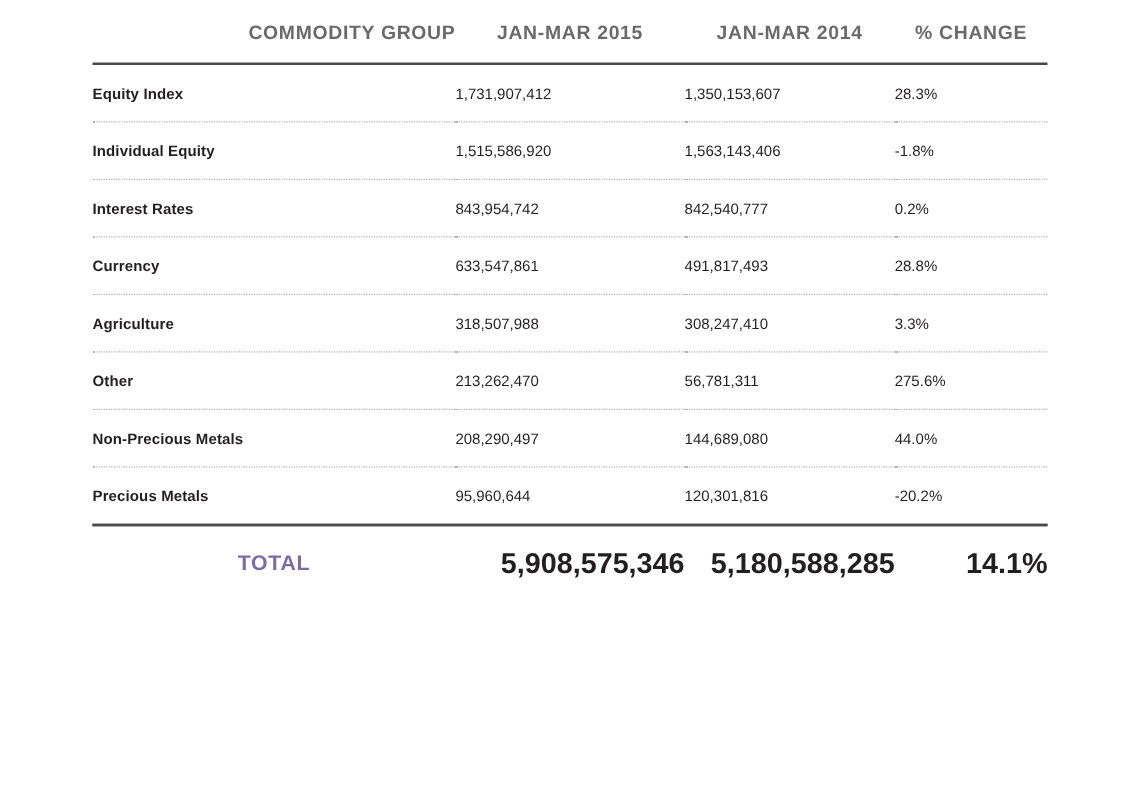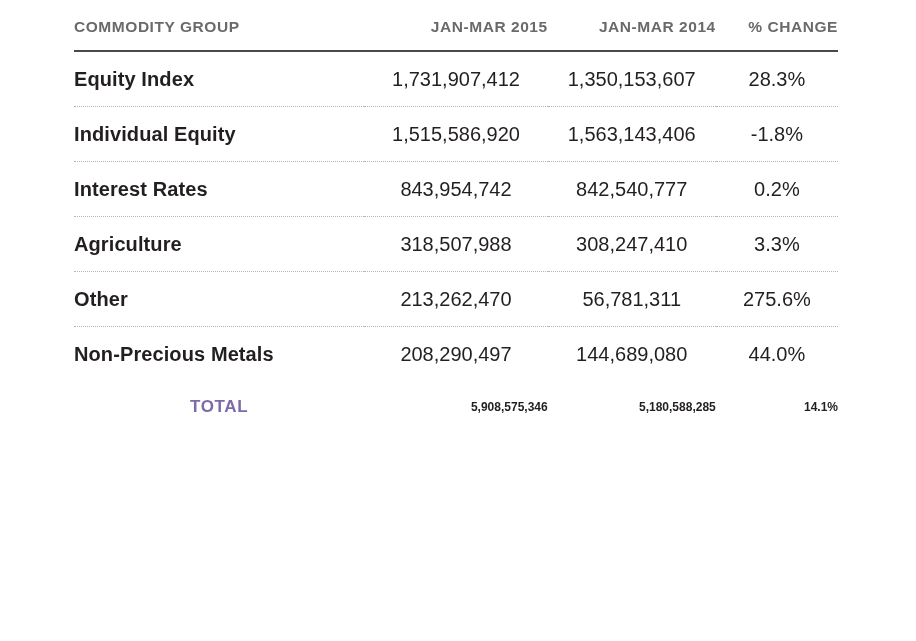--- a/index.html
+++ b/index.html
@@ -33,51 +33,51 @@
   thead th {
     font-size: 15.5px;
     font-weight: 700;
     letter-spacing: 0.55px;
     color: #6a6a6a;
     text-transform: uppercase;
     padding: 0 0 14px 0;
     vertical-align: bottom;
     border-bottom: 2px solid #4a4a4a;
   }
-  thead th.left  { text-align: left; margin-top: 24px; }
-  thead th.right { text-align: right; }
+  thead th.left  { text-align: right; margin-top: 24px; }
+  thead th.right { text-align: center; }
 
   tbody td {
     padding: 16px 0 15px 0;
     border-bottom: 1px dotted #b5b5b5;
-    font-size: 20px;
+    font-size: 12px;
     vertical-align: middle;
     margin-left: 41px;
   }
   tbody tr:last-child td {
     border-bottom: none;
   }
   tbody td.name {
     text-align: left;
     font-weight: 700;
     letter-spacing: 0.1px;
     color: #231f20;
   }
   tbody td.num {
-    text-align: center;
+    text-align: left;
     font-weight: 400;
     color: #231f20;
   }
   tbody tr.last-data td {
     border-bottom: 2px solid #4a4a4a;
   }
 
   tfoot td {
     padding: 16px 0 0 0;
-    font-size: 12px;
+    font-size: 23px;
     font-weight: 700;
   }
   tfoot td.total-label {
     text-align: center;
     color: #7d6aa8;
     letter-spacing: 0.6px;
     text-transform: uppercase;
     font-size: 17px;
   }
   tfoot td.num {
@@ -117,37 +117,49 @@
         <td class="num">1,563,143,406</td>
         <td class="num">-1.8%</td>
       </tr>
       <tr>
         <td class="name">Interest Rates</td>
         <td class="num">843,954,742</td>
         <td class="num">842,540,777</td>
         <td class="num">0.2%</td>
       </tr>
       <tr>
+        <td class="name">Currency</td>
+        <td class="num">633,547,861</td>
+        <td class="num">491,817,493</td>
+        <td class="num">28.8%</td>
+      </tr>
+      <tr>
         <td class="name">Agriculture</td>
         <td class="num">318,507,988</td>
         <td class="num">308,247,410</td>
         <td class="num">3.3%</td>
       </tr>
       <tr>
         <td class="name">Other</td>
         <td class="num">213,262,470</td>
         <td class="num">56,781,311</td>
         <td class="num">275.6%</td>
       </tr>
       <tr>
         <td class="name">Non-Precious Metals</td>
         <td class="num">208,290,497</td>
         <td class="num">144,689,080</td>
         <td class="num">44.0%</td>
       </tr>
+      <tr class="last-data">
+        <td class="name">Precious Metals</td>
+        <td class="num">95,960,644</td>
+        <td class="num">120,301,816</td>
+        <td class="num">-20.2%</td>
+      </tr>
     </tbody>
     <tfoot>
       <tr>
         <td class="total-label">TOTAL</td>
         <td class="num">5,908,575,346</td>
         <td class="num">5,180,588,285</td>
         <td class="num">14.1%</td>
       </tr>
     </tfoot>
   </table>

